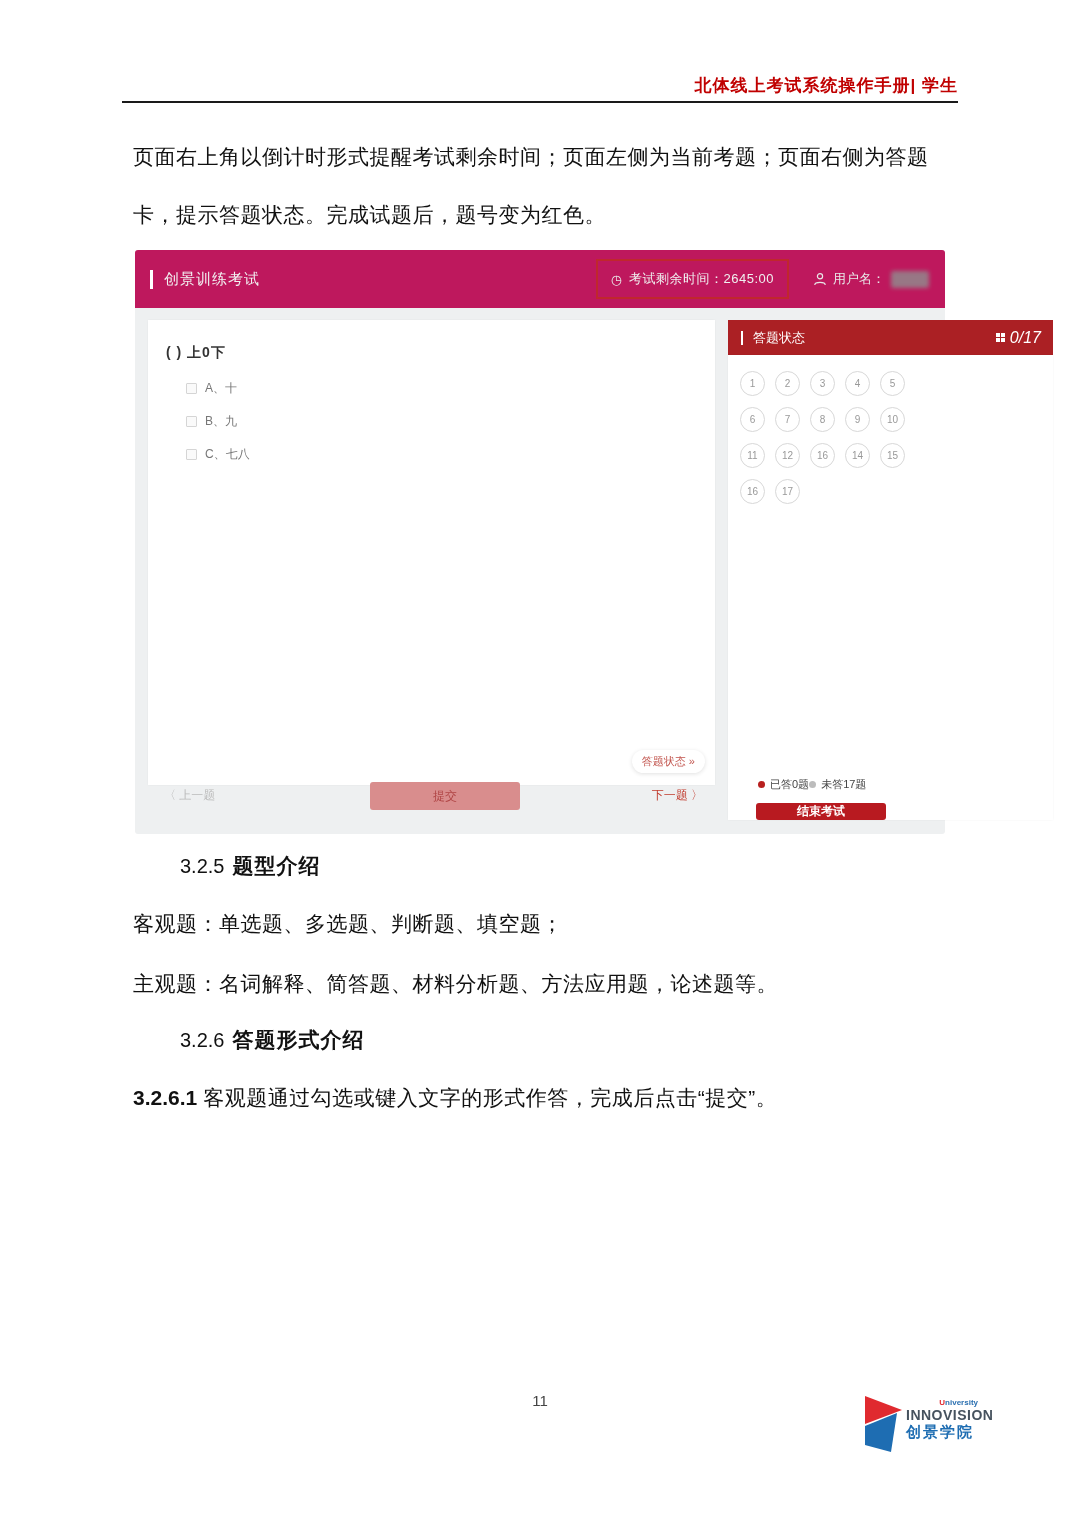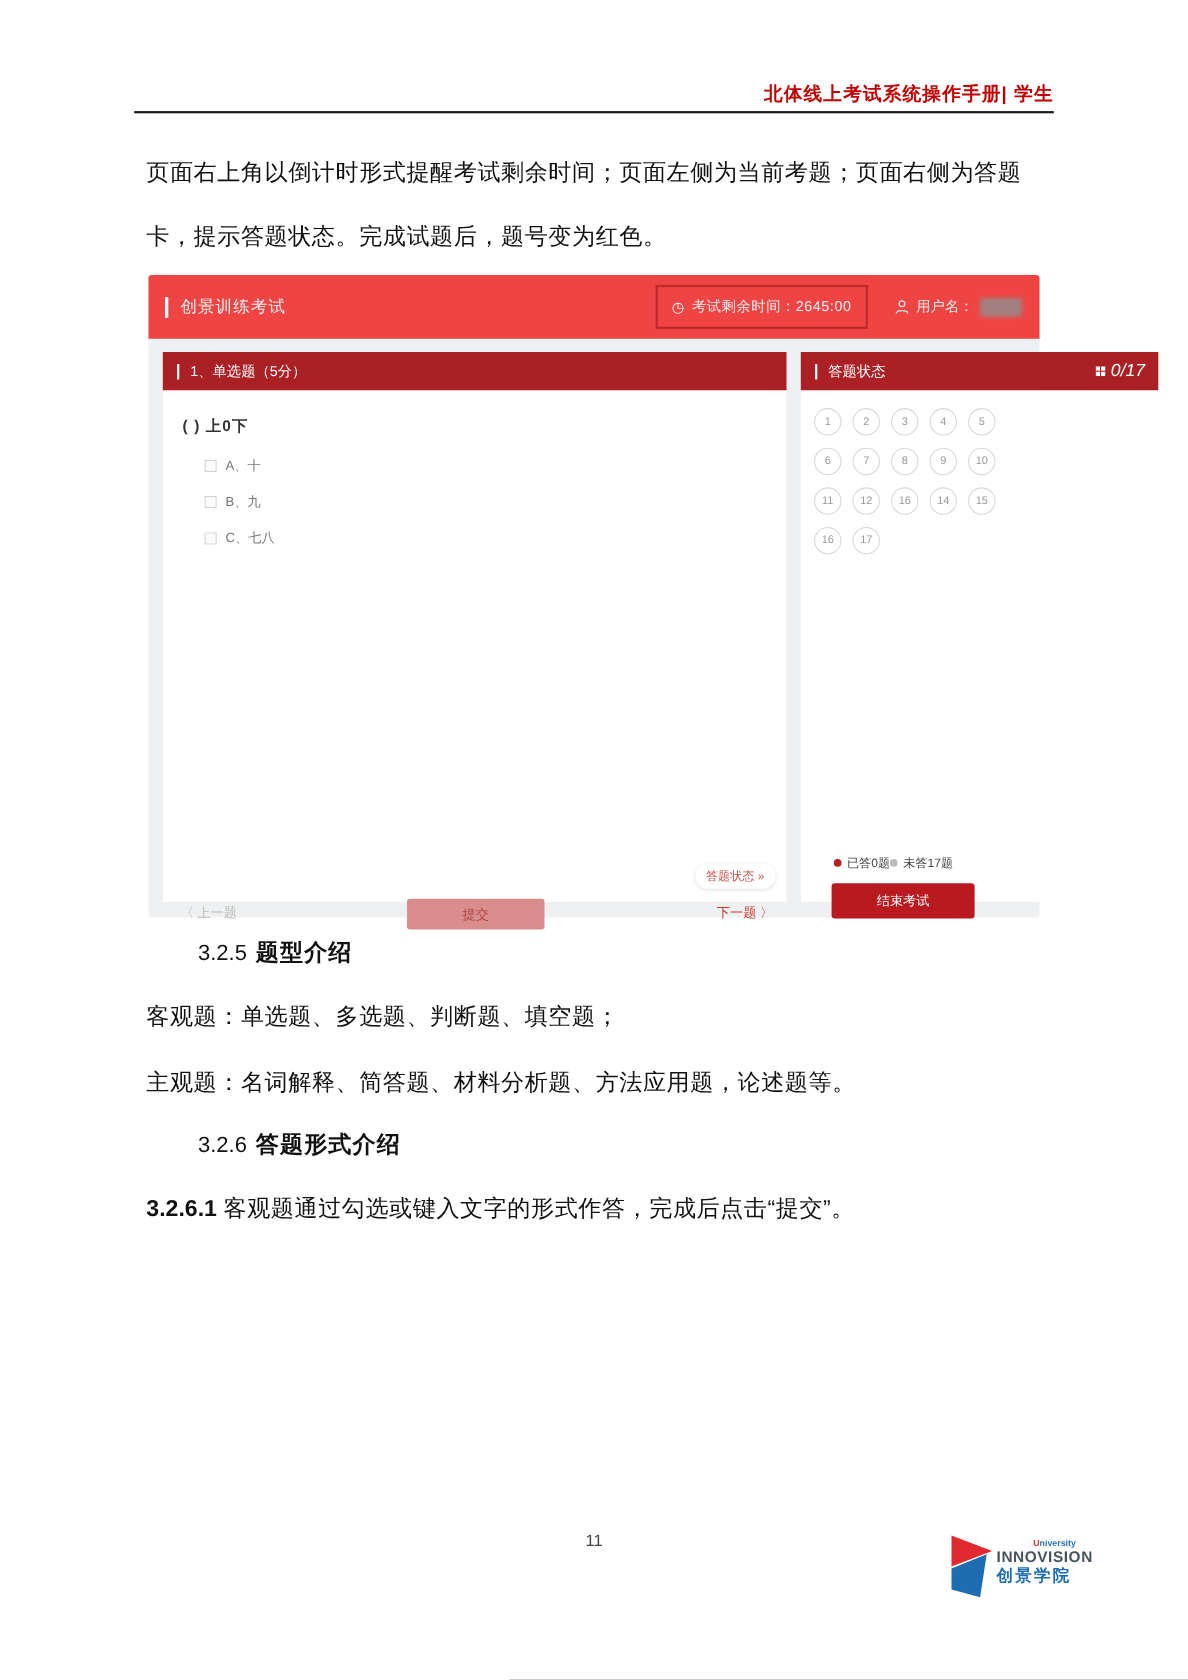--- a/index.html
+++ b/index.html
@@ -22,21 +22,21 @@
   }
 
   
   .para-line { position:absolute; left:133px; width:830px; font-size:21px; color:#111; letter-spacing:0.5px; }
   .para-line-1 { top:143px; }
   .para-line-2 { top:201px; }
 
   
   .shot { position:absolute; left:135px; top:250px; width:810px; height:584px; background:#eef0f1; border-radius:3px; }
   .shot-titlebar {
-    position:absolute; left:0; top:0; width:810px; height:58px; background:#ef4444;
+    position:absolute; left:0; top:0; width:810px; height:58px; background:#be185d;
     display:flex; align-items:center; border-radius:3px 3px 0 0;
   }
   .tb-accent { width:3px; height:19px; background:#ffffff; margin-left:15px; }
   .tb-title { color:#f2f2f2; font-size:15px; margin-left:11px; letter-spacing:1px; }
   .tb-right { margin-left:auto; display:flex; align-items:center; }
   .tb-timerbox {
     display:flex; align-items:center; gap:7px;
     border:2px solid #c0272d; padding:9px 13px; margin-right:24px;
   }
   .tb-clock { color:#e8e8e8; font-size:13px; line-height:1; }
@@ -63,21 +63,21 @@
   .q-option .cb { width:11px; height:11px; border:1px solid #d5d5d5; background:#fafafa; border-radius:1px; }
   .opt-0 { top:60px; } .opt-1 { top:93px; } .opt-2 { top:126px; }
 
   .status-pill {
     position:absolute; right:10px; top:430px; background:#ffffff; border-radius:12px;
     padding:4px 10px; font-size:11px; color:#c2554e; box-shadow:0 1px 4px rgba(0,0,0,0.12);
   }
   .nav-row { position:absolute; left:0; right:0; top:462px; height:28px; }
   .prev-link { position:absolute; left:16px; top:5px; font-size:12px; color:#bbbbbb; }
   .submit-btn {
-    position:absolute; left:222px; top:0; width:125px; height:28px; background:#d98d8d;
+    position:absolute; left:222px; top:0; width:150px; height:28px; background:#d98d8d;
     border:none; border-radius:3px; color:#b04545; font-size:12px; cursor:pointer;
   }
   .next-link { position:absolute; right:12px; top:5px; font-size:12px; color:#c0392b; }
 
   
   .a-panel { left:593px; width:325px; }
   .a-head-right { margin-left:auto; margin-right:12px; display:flex; align-items:center; gap:5px; font-size:16px;font-style:italic; }
   .grid-icon { display:inline-block; line-height:0; }
   .num-grid {
     position:absolute; left:12px; top:16px; width:175px;
@@ -87,22 +87,22 @@
     width:25px; height:25px; border:1px solid #d8d8d8; border-radius:50%;
     display:flex; align-items:center; justify-content:center;
     font-size:10px; color:#999; background:#fff;
   }
   .legend-row { position:absolute; left:30px; top:422px; display:flex; font-size:11px; color:#444; align-items:center; }
   .legend-item { display:flex; align-items:center; gap:5px; }
   .dot { width:7px; height:7px; border-radius:50%; display:inline-block; }
   .dot-answered { background:#b8201f; }
   .dot-unanswered { background:#bcbcbc; }
   .finish-btn {
-    position:absolute; left:28px; top:448px; width:130px; height:32px;
-    background:#b81a20; color:#ffffff; border:none; border-radius:3px; font-size:12px; cursor:pointer;
+    position:absolute; left:28px; top:448px; width:130px; height:17px;
+    background:#b81a20; color:#ffffff; border:none; border-radius:3px; font-size:12px; cursor:pointer;font-weight:bold;
   }
 
   
   .sec-head { position:absolute; left:133px; font-size:20px; color:#111;margin-left:47px; }
   .sec-head b { font-size:21px; margin-left:8px; letter-spacing:1px; }
   .sec-325 { top:852px; }
   .sec-326 { top:1026px; }
   .sec-line { position:absolute; left:133px; font-size:21px; color:#111; letter-spacing:0.5px; }
   .line-obj { top:910px; }
   .line-subj { top:970px; }
@@ -147,24 +147,20 @@
                 <path d="M1.8 13 C1.8 9.6 12.2 9.6 12.2 13" fill="none" stroke="#e8e8e8" stroke-width="1.2"></path>
               </svg>
           </span>
           <span class="tb-username">用户名：</span>
           <span class="tb-blur"></span>
         </div>
       </div>
     </div>
 
     <div class="panel q-panel">
-      <div class="panel-head">
-        <span class="accent"></span>
-        <span>1、单选题（5分）</span>
-      </div>
       <div class="panel-body">
         <div class="q-text">( ) 上0下</div>
 
         <div class="q-option opt-0">
           <span class="cb"></span>
           <span>A、十</span>
         </div>
         <div class="q-option opt-1">
           <span class="cb"></span>
           <span>B、九</span>

